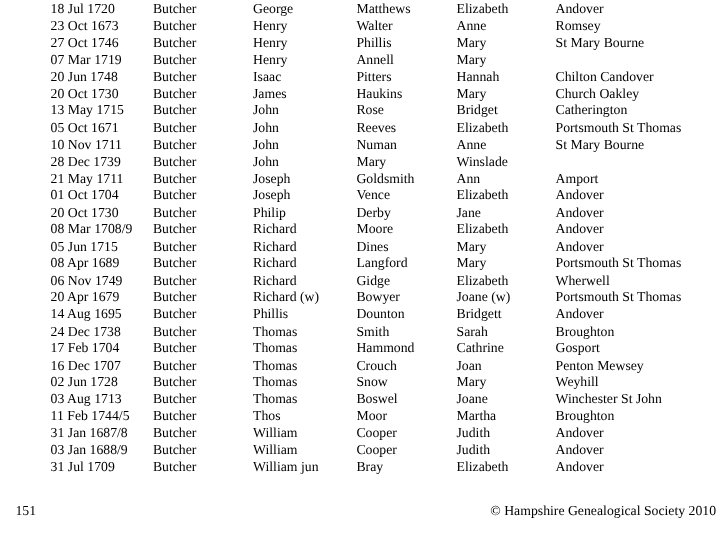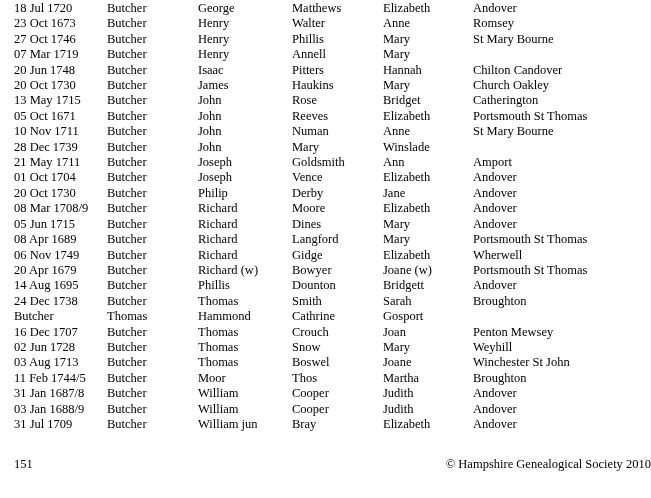--- a/index.html
+++ b/index.html
@@ -21,20 +21,21 @@
     position: absolute;
     top: 1px;
     left: 14px;
     right: 0;
   }
   .record-row {
     display: grid;
     grid-template-columns: 93px 91px 94px 91px 90px auto;
     line-height: 15.4px;
     white-space: nowrap;
+    margin-left: 32px;
   }
   .record-row span {
     display: block;
     overflow: visible;
   }
   .footer-pageno {
     position: absolute;
     left: 14px;
     top: 457px;
     line-height: 15.4px;
@@ -207,20 +208,21 @@
       </div>
       <div class="record-row">
         <span>24 Dec 1738</span>
         <span>Butcher</span>
         <span>Thomas</span>
         <span>Smith</span>
         <span>Sarah</span>
         <span>Broughton</span>
       </div>
       <div class="record-row">
+        <span>17 Feb 1704</span>
         <span>Butcher</span>
         <span>Thomas</span>
         <span>Hammond</span>
         <span>Cathrine</span>
         <span>Gosport</span>
       </div>
       <div class="record-row">
         <span>16 Dec 1707</span>
         <span>Butcher</span>
         <span>Thomas</span>
@@ -240,22 +242,22 @@
         <span>03 Aug 1713</span>
         <span>Butcher</span>
         <span>Thomas</span>
         <span>Boswel</span>
         <span>Joane</span>
         <span>Winchester St John</span>
       </div>
       <div class="record-row">
         <span>11 Feb 1744/5</span>
         <span>Butcher</span>
+        <span>Thos</span>
         <span>Moor</span>
-        <span>Thos</span>
         <span>Martha</span>
         <span>Broughton</span>
       </div>
       <div class="record-row">
         <span>31 Jan 1687/8</span>
         <span>Butcher</span>
         <span>William</span>
         <span>Cooper</span>
         <span>Judith</span>
         <span>Andover</span>

